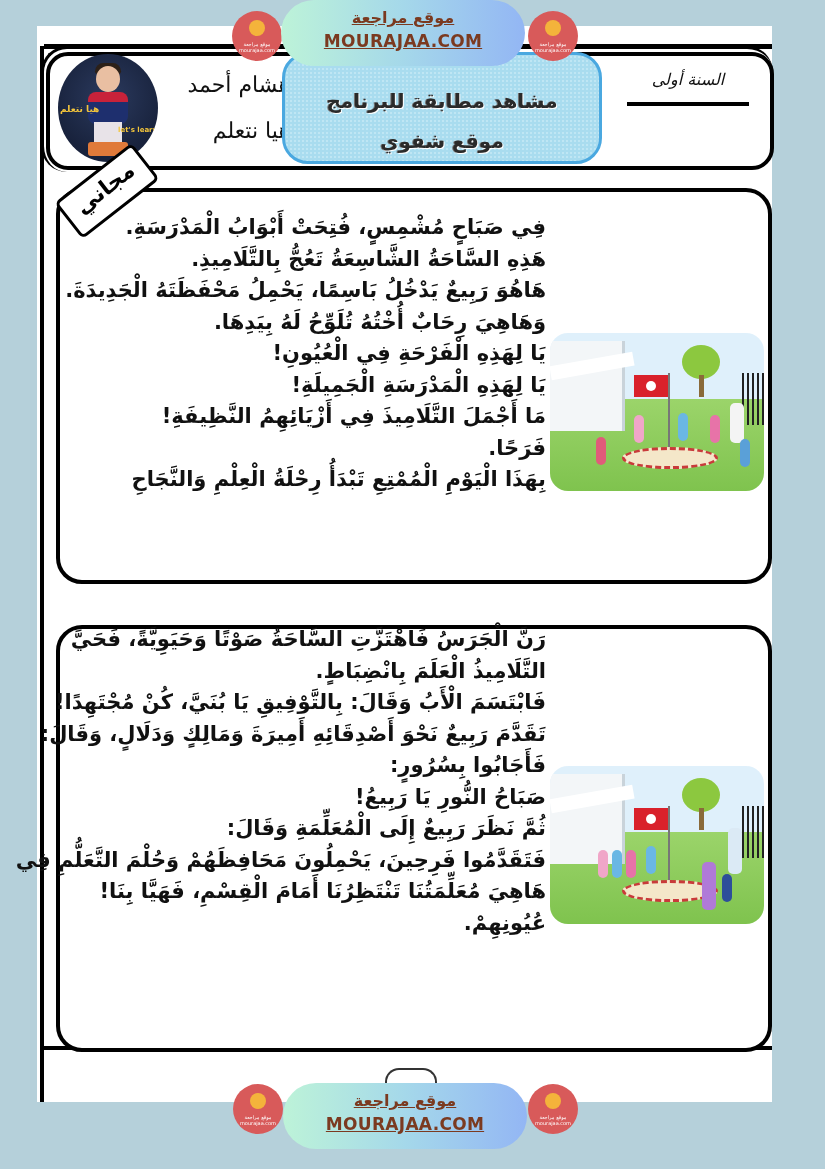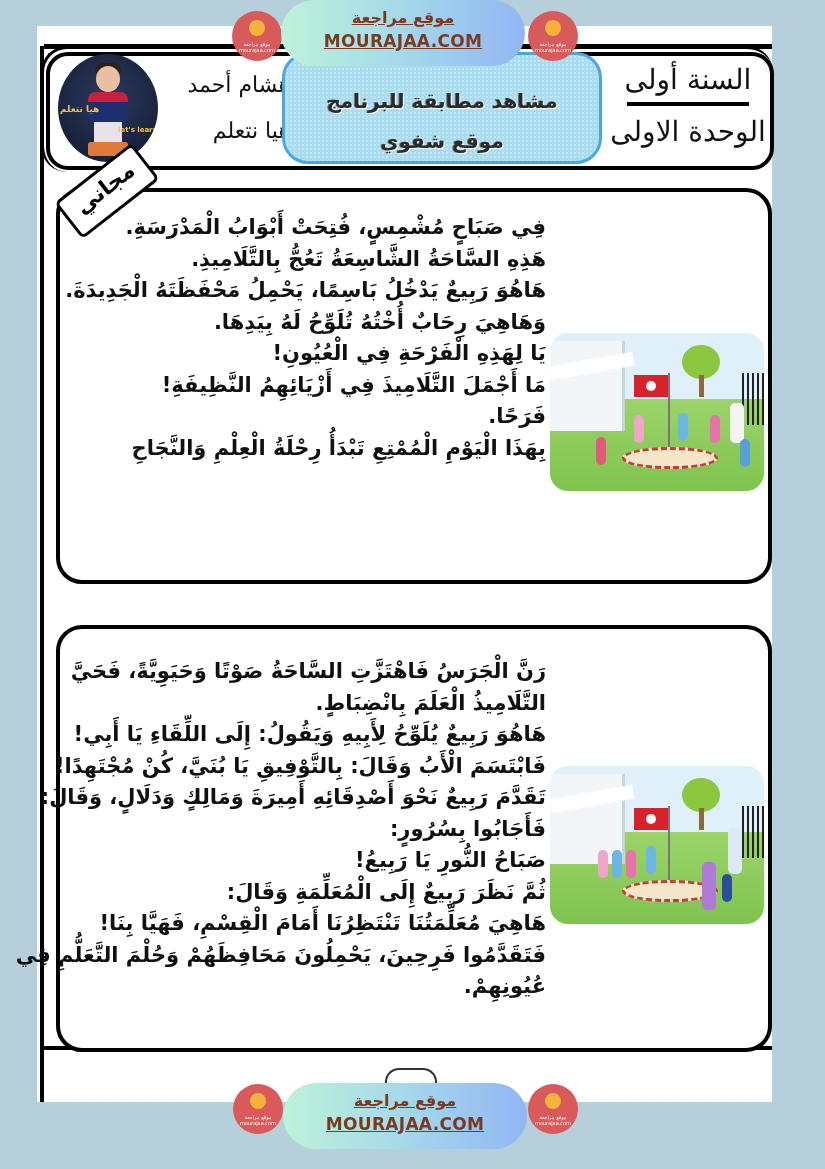--- a/index.html
+++ b/index.html
@@ -55,21 +55,21 @@
     text-align:center; direction:rtl;
   }
   .title-pill .l1, .title-pill .l2 {
     font-weight:bold; color:#2a2a2a; font-size:20px;
     text-shadow:1px 1px 0 #fff, -1px 0 0 #777;
   }
   .title-pill .l1 { margin-top:34px; }
   .title-pill .l2 { margin-top:16px; }
   .grade {
     position:absolute; left:608px; top:58px; width:160px; text-align:center; direction:rtl;
-    font-family:"DejaVu Serif", serif; font-size:28px; color:#111;
+    font-family:"DejaVu Serif", serif; font-size:16px; color:#111;font-style:italic;
   }
   .grade .year { line-height:44px; }
   .grade .rule { width:122px; height:4px; background:#000; margin:0 auto 4px auto; }
   .grade .unit { line-height:44px; }
 
   
   .wm {
     position:absolute; width:244px; height:66px; border-radius:33px;
     background:linear-gradient(90deg,#bdf3d8 0%, #a5d8ea 50%, #93b6f4 100%);
     text-align:center; z-index:5;
@@ -95,21 +95,21 @@
     position:absolute; border:4px solid #000; border-radius:26px; box-sizing:border-box; background:#fff;
   }
   .box1 { left:56px; top:188px; width:716px; height:396px; }
   .box2 { left:56px; top:625px; width:716px; height:427px; }
   .text {
     position:absolute; direction:rtl; text-align:right;
     font-family:"DejaVu Sans", sans-serif; font-weight:bold; color:#111;
     font-size:21px; line-height:31.5px;
   }
   .text1 { left:62px; top:212px; width:484px; }
-  .text2 { left:62px; top:656px; width:484px; }
+  .text2 { left:62px; top:624px; width:484px; }
   .text div { white-space:nowrap; }
 
   .scene {
     position:absolute; width:214px; height:158px; border-radius:18px; overflow:hidden;
     background:linear-gradient(180deg,#dff0fb 0%, #dff0fb 42%, #9bd46a 42%, #7fc34e 100%);
   }
   .scene1 { left:550px; top:333px; }
   .scene2 { left:550px; top:766px; }
   .scene .bldg { position:absolute; left:0; top:8px; width:72px; height:90px; background:#f3f6f8; border-right:3px solid #c9d3da; }
   .scene .sign { position:absolute; left:0; top:26px; width:84px; height:14px; background:#fff; color:#c22; font-size:6px; line-height:14px; text-align:center; transform:rotate(-10deg); }
@@ -154,32 +154,32 @@
 </div>
 
 <div class="title-pill">
   <div class="l1">مشاهد مطابقة للبرنامج</div>
   <div class="l2">موقع شفوي</div>
 </div>
 
 <div class="grade">
   <div class="year">السنة أولى</div>
   <div class="rule"></div>
-  <div class="unit">الوحدة الاولى</div>
 </div>
 
 <div class="stamp">مجاني</div>
 
 <div class="box box1"></div>
 <div class="text text1">
   <div>فِي صَبَاحٍ مُشْمِسٍ، فُتِحَتْ أَبْوَابُ الْمَدْرَسَةِ.</div>
   <div>هَذِهِ السَّاحَةُ الشَّاسِعَةُ تَعُجُّ بِالتَّلَامِيذِ.</div>
   <div>هَاهُوَ رَبِيعٌ يَدْخُلُ بَاسِمًا، يَحْمِلُ مَحْفَظَتَهُ الْجَدِيدَةَ.</div>
   <div>وَهَاهِيَ رِحَابٌ أُخْتُهُ تُلَوِّحُ لَهُ بِيَدِهَا.</div>
   <div>يَا لِهَذِهِ الْفَرْحَةِ فِي الْعُيُونِ!</div>
+  <div>يَا لِهَذِهِ الْمَدْرَسَةِ الْجَمِيلَةِ!</div>
   <div>مَا أَجْمَلَ التَّلَامِيذَ فِي أَزْيَائِهِمُ النَّظِيفَةِ!</div>
   <div>فَرَحًا.</div>
   <div>بِهَذَا الْيَوْمِ الْمُمْتِعِ تَبْدَأُ رِحْلَةُ الْعِلْمِ وَالنَّجَاحِ</div>
 </div>
 <div class="scene scene1">
   <div class="bldg"></div>
   <div class="sign"></div>
   <div class="tree"></div>
   <div class="trunk"></div>
   <div class="pole"></div>
@@ -191,28 +191,27 @@
   <div class="kid" style="left:128px;top:80px;background:#6ab7e4;"></div>
   <div class="kid" style="left:160px;top:82px;background:#e773a8;"></div>
   <div class="kid" style="left:180px;top:70px;width:14px;height:40px;background:#f4f4f4;"></div>
   <div class="kid" style="left:190px;top:106px;background:#5aa0d8;"></div>
 </div>
 
 <div class="box box2"></div>
 <div class="text text2">
   <div>رَنَّ الْجَرَسُ فَاهْتَزَّتِ السَّاحَةُ صَوْتًا وَحَيَوِيَّةً، فَحَيَّ</div>
   <div>التَّلَامِيذُ الْعَلَمَ بِانْضِبَاطٍ.</div>
-  <div>هَاهُوَ رَبِيعٌ يُلَوِّحُ لِأَبِيهِ وَيَقُولُ: إِلَى اللِّقَاءِ يَا أَبِي!</div>
   <div>فَابْتَسَمَ الْأَبُ وَقَالَ: بِالتَّوْفِيقِ يَا بُنَيَّ، كُنْ مُجْتَهِدًا!</div>
   <div>تَقَدَّمَ رَبِيعٌ نَحْوَ أَصْدِقَائِهِ أَمِيرَةَ وَمَالِكٍ وَدَلَالٍ، وَقَالَ:</div>
   <div>فَأَجَابُوا بِسُرُورٍ:</div>
   <div>صَبَاحُ النُّورِ يَا رَبِيعُ!</div>
   <div>ثُمَّ نَظَرَ رَبِيعٌ إِلَى الْمُعَلِّمَةِ وَقَالَ:</div>
+  <div>فَتَقَدَّمُوا فَرِحِينَ، يَحْمِلُونَ مَحَافِظَهُمْ وَحُلْمَ التَّعَلُّمِ فِي</div>
   <div>هَاهِيَ مُعَلِّمَتُنَا تَنْتَظِرُنَا أَمَامَ الْقِسْمِ، فَهَيَّا بِنَا!</div>
-  <div>فَتَقَدَّمُوا فَرِحِينَ، يَحْمِلُونَ مَحَافِظَهُمْ وَحُلْمَ التَّعَلُّمِ فِي</div>
   <div>عُيُونِهِمْ.</div>
 </div>
 <div class="scene scene2">
   <div class="bldg"></div>
   <div class="sign"></div>
   <div class="tree"></div>
   <div class="trunk"></div>
   <div class="pole"></div>
   <div class="flag"></div>
   <div class="bed"></div>

